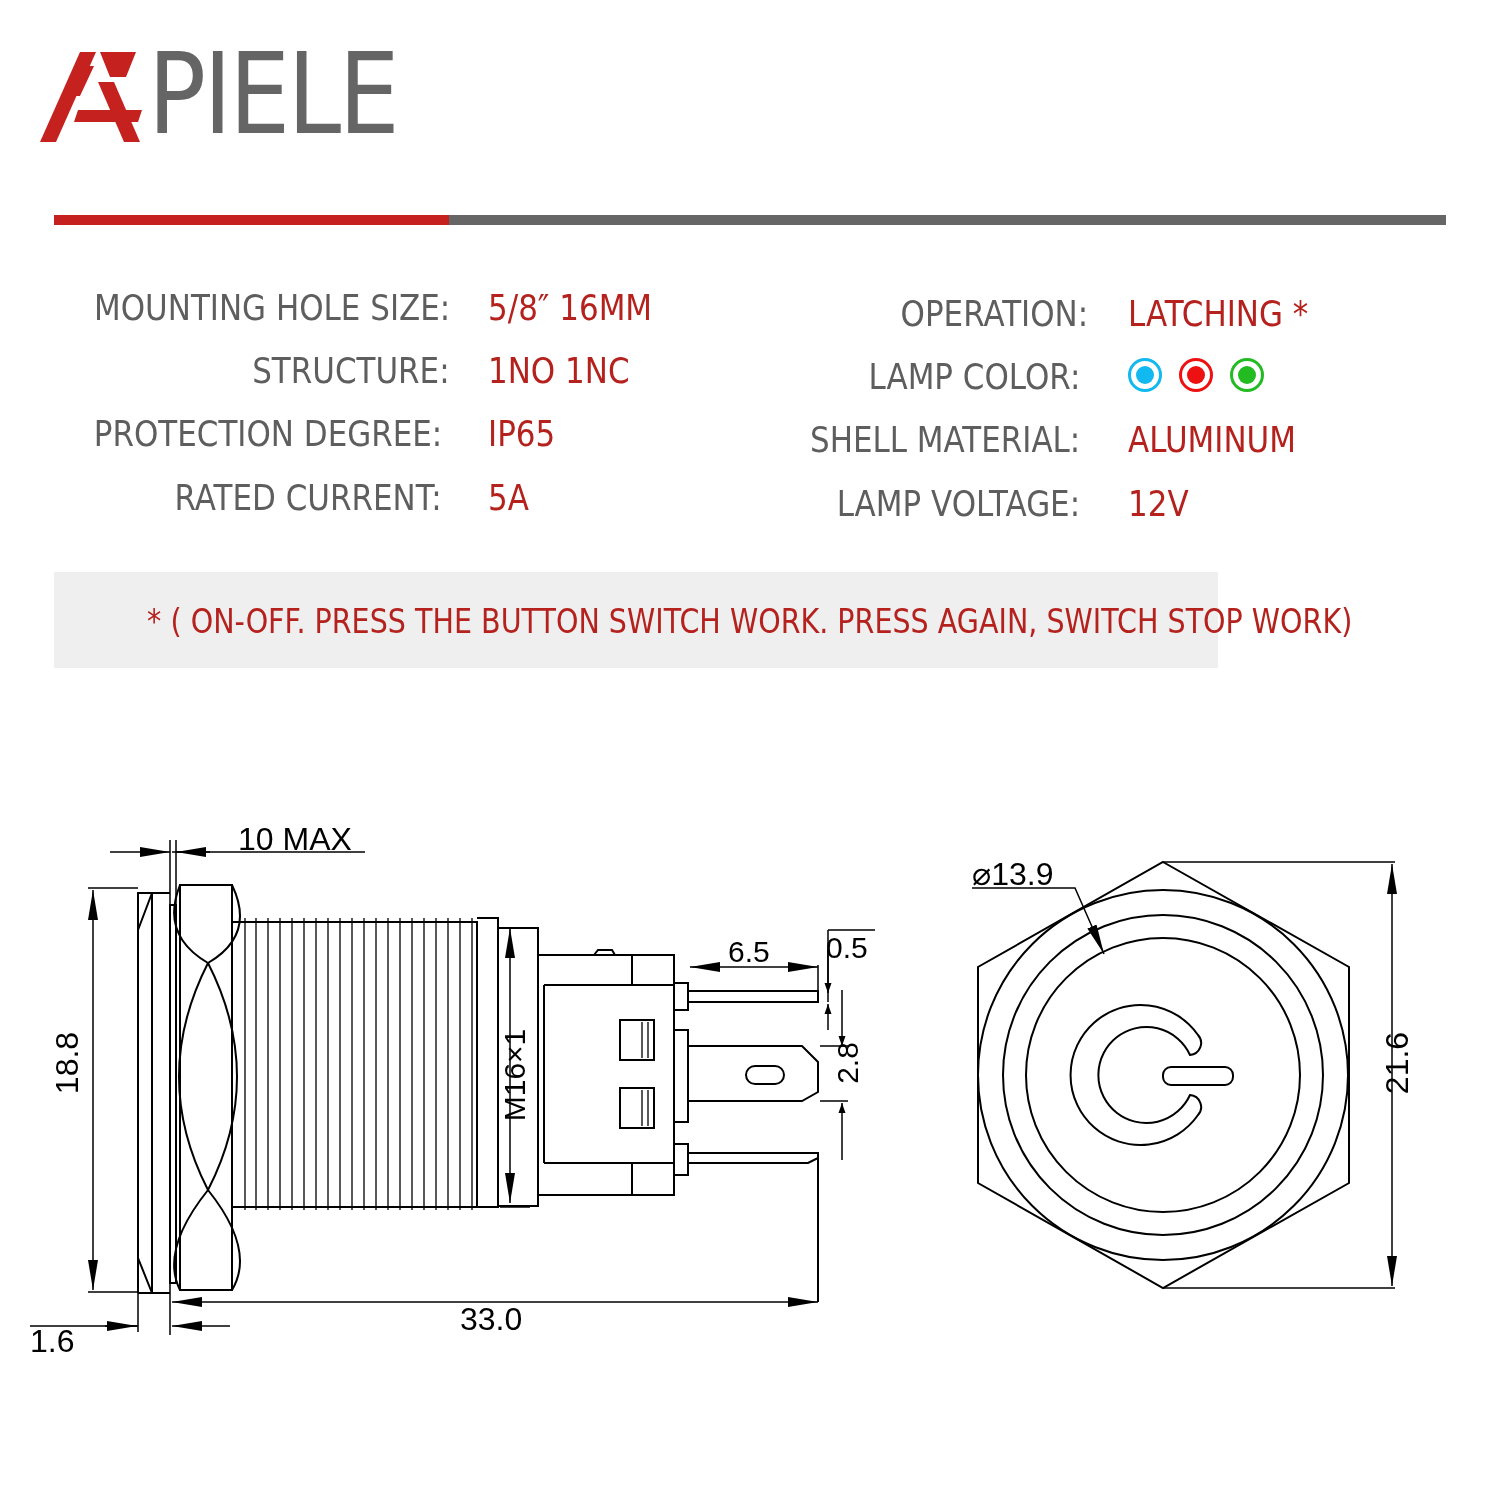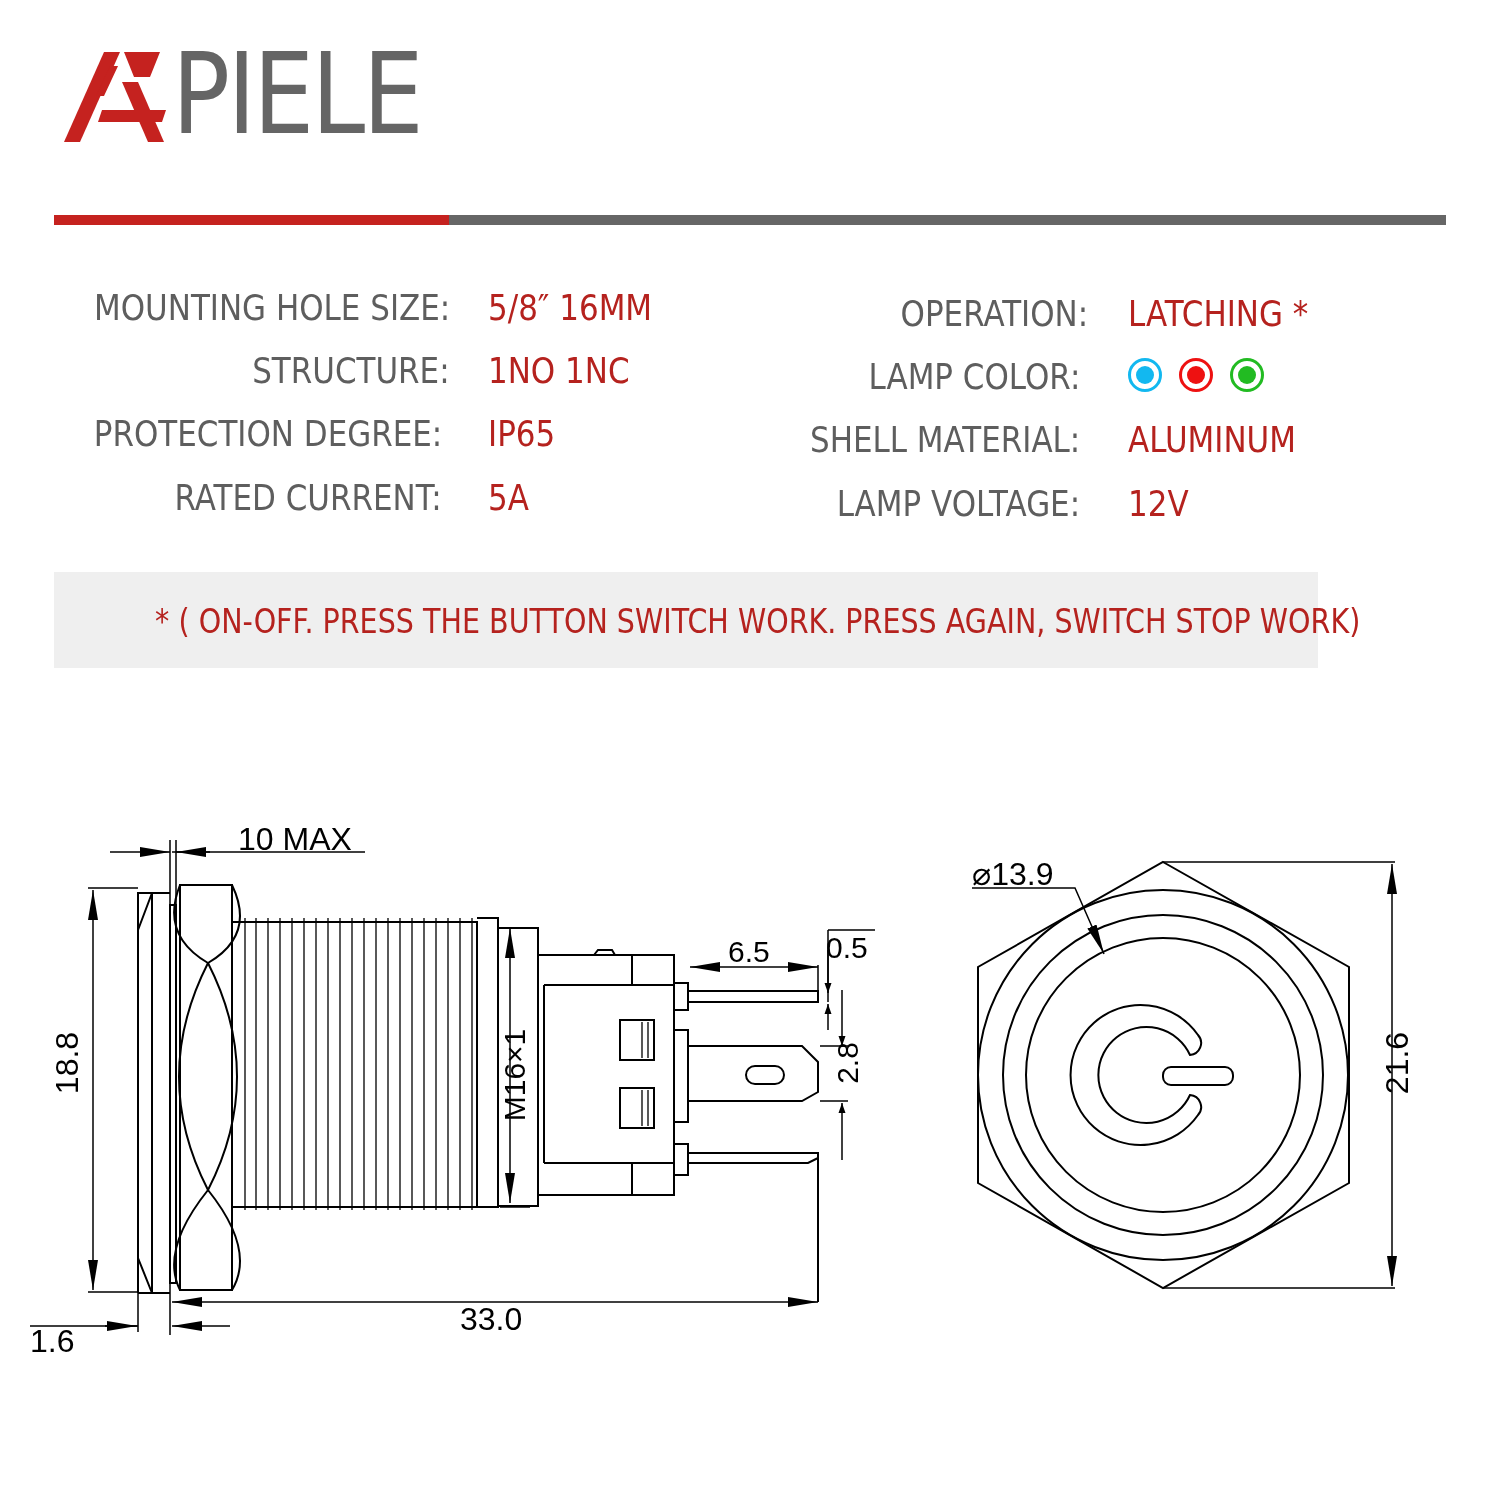--- a/index.html
+++ b/index.html
@@ -1,31 +1,31 @@
 <!DOCTYPE html>
 <html><head>
 <meta charset="utf-8">
 <style>
   html, body { margin: 0; padding: 0; background: #ffffff; }
   body { width: 1500px; height: 1500px; position: relative; overflow: hidden;
          font-family: "Liberation Sans", "DejaVu Sans", sans-serif; }
   .abs { position: absolute; }
-  .logo { left: 64px; top: 52px; width: 360px; height: 95px; text-align: right; }
+  .logo { left: 40px; top: 52px; width: 360px; height: 95px; text-align: right; }
   .logo-text { position: absolute; left: 108px; top: -14px; font-size: 112px; color: #656565;
                font-family: "DejaVu Sans", sans-serif; letter-spacing: -3px; line-height: 1; font-weight: normal; transform: scaleX(0.86); transform-origin: left top; }
   .rule-red { left: 54px; top: 215px; width: 395px; height: 10px; background: #c5221f; }
   .rule-gray { left: 449px; top: 215px; width: 997px; height: 10px; background: #666666; }
   .spec-label { font-size: 36px; color: #5e5e5e; text-align: right; line-height: 1;
                 font-family: "DejaVu Sans", sans-serif; transform: scaleX(0.86); transform-origin: right top; white-space: nowrap; }
   .spec-value { font-size: 36px; color: #b5221e; line-height: 1; white-space: nowrap;
                 font-family: "DejaVu Sans", sans-serif; transform: scaleX(0.86); transform-origin: left top; }
   .lamp-dot { position: absolute; width: 34px; height: 34px; border-radius: 50%; box-sizing: border-box;
               border: 3px solid; background: #fff; }
   .lamp-dot .core { position: absolute; left: 5px; top: 5px; width: 18px; height: 18px; border-radius: 50%; }
-  .banner { left: 54px; top: 572px; width: 1264px; height: 96px; background: #efefef; }
+  .banner { left: 54px; top: 572px; width: 1164px; height: 96px; background: #efefef; }
   .banner-text { position: absolute; left: 0; right: 0; top: 32px; text-align: center; font-size: 34px; color: #b5221e;
                  font-family: "DejaVu Sans", sans-serif; transform: scaleX(0.84); transform-origin: center top; white-space: nowrap; line-height: 1; }
   .drawing { left: 0; top: 800px; width: 1500px; height: 600px; }
   svg text { font-family: "Liberation Sans", "DejaVu Sans", sans-serif; fill: #000; }
 </style>
 </head>
 <body>
 
 <div class="abs logo">
   <svg width="110" height="95" viewBox="0 0 110 95" style="position:absolute;left:0;top:0">

